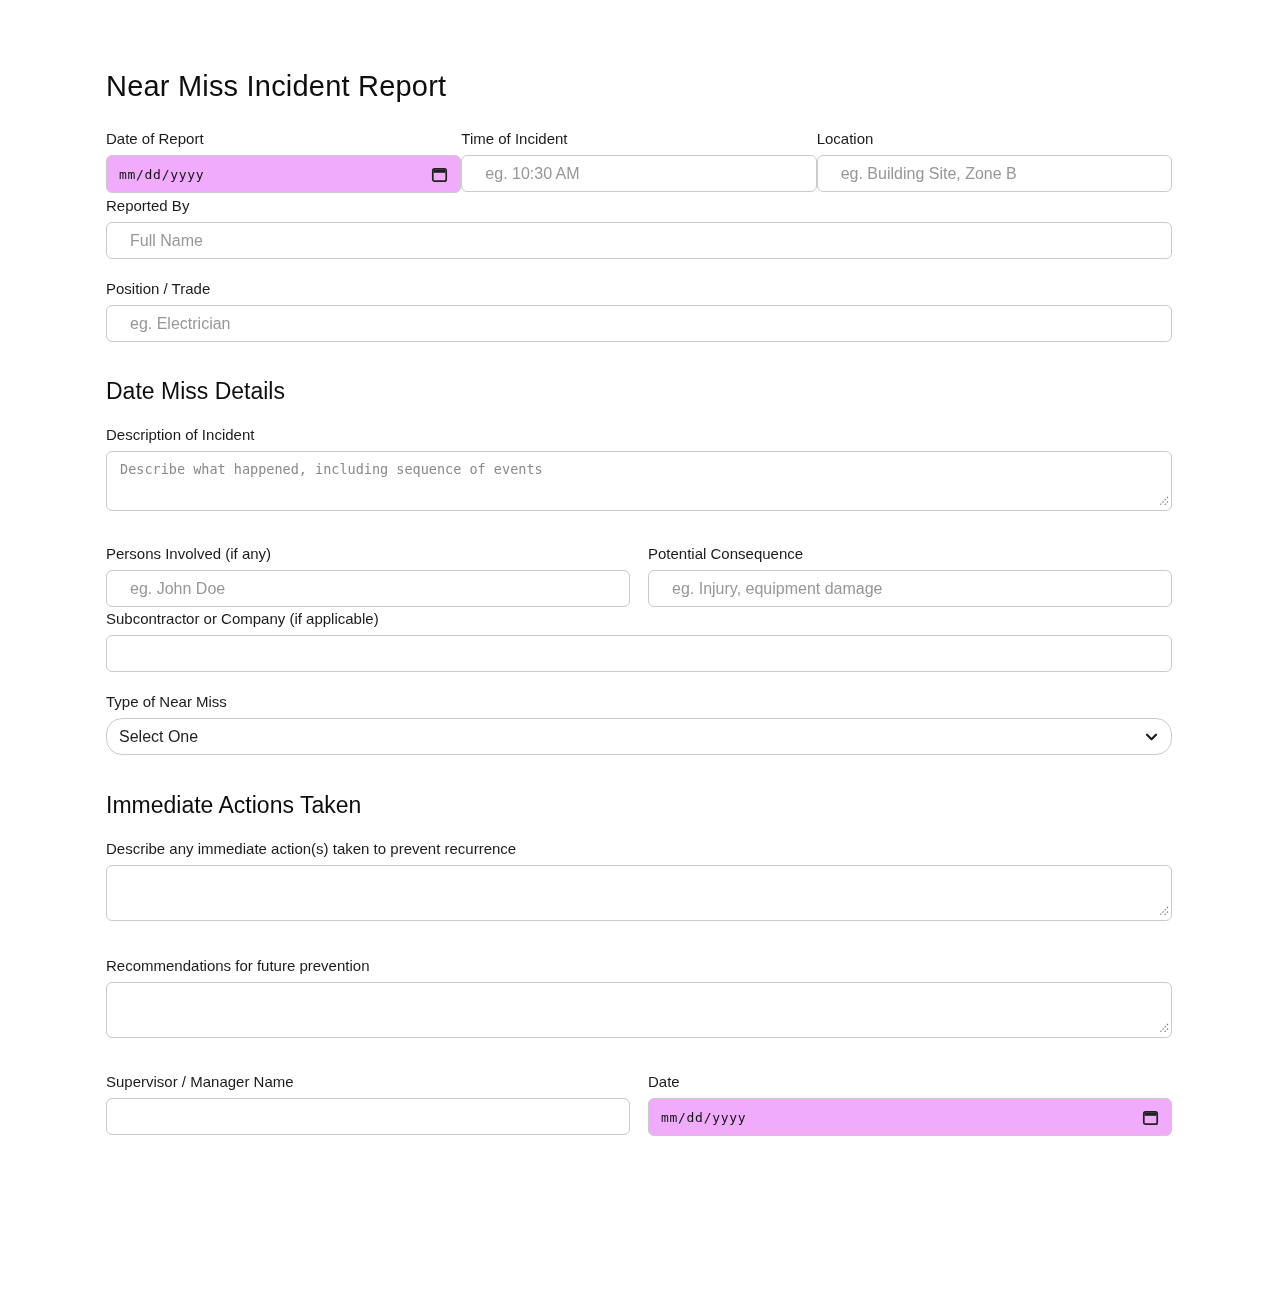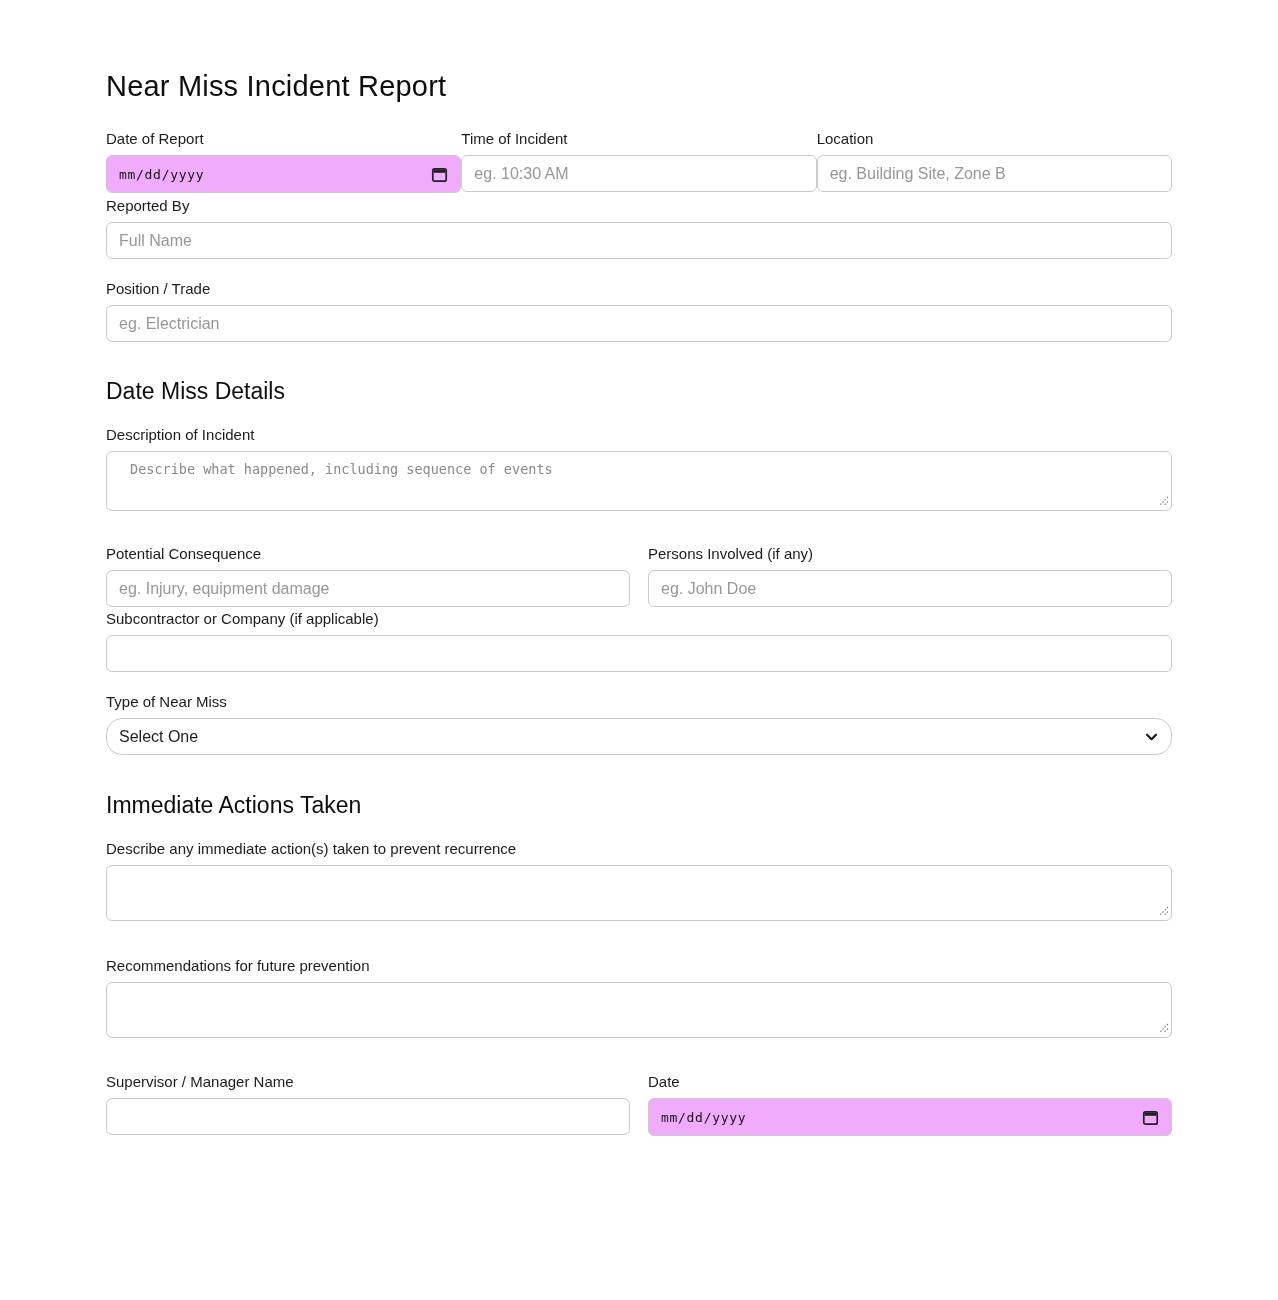--- a/index.html
+++ b/index.html
@@ -37,36 +37,36 @@
   .grid-3 { display: grid; grid-template-columns: repeat(3, 1fr); column-gap: 0; }
   .grid-2 { display: grid; grid-template-columns: 1fr 1fr; column-gap: 18px; }
 
   .text-input {
     display: block;
     width: 100%;
     height: 37px;
     border: 1px solid #cbcbcb;
     border-radius: 6px;
     background: #fff;
-    padding: 0 12px;
+    padding: 0 23px;
     font-family: "Liberation Sans", sans-serif;
     font-size: 16px;
     color: #1f1f1f;
     outline: none;
   }
   .text-input::placeholder { color: #979797; opacity: 1; }
 
   .textarea-wrap { position: relative; }
   .text-area {
     display: block;
     width: 100%;
     border: 1px solid #cbcbcb;
     border-radius: 6px;
     background: #fff;
-    padding: 9px 23px;
+    padding: 9px 13px;
     font-family: "DejaVu Sans Mono", monospace;
     font-size: 13.5px;
     color: #1f1f1f;
     resize: none;
     outline: none;
   }
   .text-area::placeholder { color: #8a8a8a; opacity: 1; }
   .ta-tall  { height: 60px; }
   .ta-short { height: 56px; }
   .grip { position: absolute; right: 3px; bottom: 5px; }
@@ -169,26 +169,26 @@
     <div class="textarea-wrap">
       <textarea class="text-area ta-tall" placeholder="Describe what happened, including sequence of events" style=""></textarea>
       <svg class="grip" width="12" height="12" viewBox="0 0 12 12">
         <path d="M11 3 L3 11 M11 7.5 L7.5 11" stroke="#7d7d7d" stroke-width="1.1" stroke-dasharray="1.6 1.5" fill="none"></path>
       </svg>
     </div>
   </div>
 
   <div class="grid-2 mb-3">
     <div>
+      <label class="field-label">Persons Involved (if any)</label>
+      <input type="text" class="text-input" placeholder="eg. John Doe" style="">
+    </div>
+    <div>
       <label class="field-label">Potential Consequence</label>
       <input type="text" class="text-input" placeholder="eg. Injury, equipment damage" style="">
-    </div>
-    <div>
-      <label class="field-label">Persons Involved (if any)</label>
-      <input type="text" class="text-input" placeholder="eg. John Doe" style="">
     </div>
   </div>
 
   <div class="mb-21">
     <label class="field-label">Subcontractor or Company (if applicable)</label>
     <input type="text" class="text-input" placeholder="" style="">
   </div>
 
   <div class="mb-37">
     <label class="field-label">Type of Near Miss</label>

